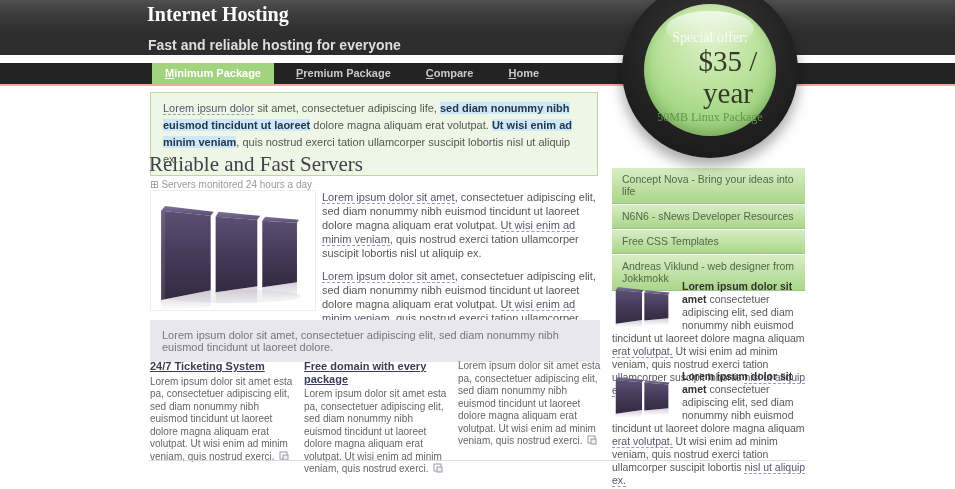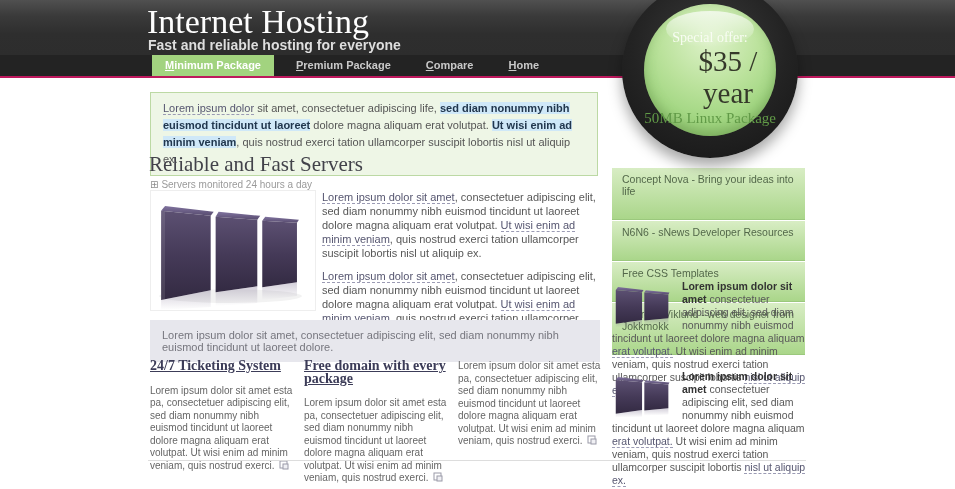--- a/index.html
+++ b/index.html
@@ -9,26 +9,26 @@
     font-family: "Liberation Sans", sans-serif; color:#5c5c5c;
   }
   
   .header {
     position:absolute; top:0; left:0; width:955px; height:55px;
     background: linear-gradient(180deg,#505050 0px,#3a3a3a 16px,#2e2e2e 34px,#2d2d2d 100%);
     z-index:1;
   }
   .site-title {
     position:absolute; left:147px; top:3px; color:#fdfdfd;
-    font-family:"Liberation Serif","DejaVu Serif",serif; font-size:34px; font-weight:400;
+    font-family:"Liberation Serif","DejaVu Serif",serif; font-size:20px; font-weight:700;
   }
   .tagline { position:absolute; left:148px; top:37px; color:#dedede; font-size:14px; font-weight:bold; }
   .navbar {
-    position:absolute; top:55px; left:0; width:955px; height:23px;
-    background:#232323; border-bottom:2px solid #be185d; z-index:2;
+    position:absolute; top:63px; left:0; width:955px; height:23px;
+    background:#232323; border-bottom:2px solid #fca5a5; z-index:2;
   }
   .nav-items { position:absolute; left:152px; top:0; height:21px; display:flex; }
   .nav-item {
     display:block; height:21px; line-height:21px; padding:0 13px; margin-right:9px;
     color:#c9c9c9; font-size:11px; font-weight:bold; cursor:pointer; white-space:nowrap;
   }
   .nav-item::first-letter { text-decoration: underline; }
   .nav-item.active { background:#a2d37f; color:#fff; }
   
   .badge-outer {
@@ -41,21 +41,21 @@
     background: radial-gradient(circle at 50% 26%, #def2ca 0%, #bbe29c 42%, #a3d783 68%, #8cc56a 100%);
     box-shadow: inset 0 -5px 12px rgba(70,110,45,.35);
     text-align:center; font-family:"Liberation Serif","DejaVu Serif",serif;
   }
   .badge-gloss {
     position:absolute; left:22px; top:7px; width:88px; height:36px; border-radius:50%;
     background: linear-gradient(rgba(255,255,255,.7), rgba(255,255,255,0));
   }
   .badge-offer { padding-top:26px; color:#f7fcf0; font-size:14px; }
   .badge-price { color:#35392a; font-size:29px; line-height:1.1;margin-left:36px; }
-  .badge-package { color:#619a47; font-size:15px;text-align:right; }
+  .badge-package { color:#619a47; font-size:12px; }
   
   .content { position:absolute; top:78px; left:0; width:955px; height:411px; background:#fff; }
   .intro-box {
     position:absolute; left:150px; top:14px; width:448px; padding:7px 12px;
     background:#eef6e6; border:1px solid #bcd9a4; font-size:11px; color:#555; line-height:17px;
   }
   a.lnk { color:#565670; text-decoration:none; border-bottom:1px dashed #9b9bb4; cursor:pointer; }
   .hl { background:#cfe8f8; color:#21374e; font-weight:bold; }
   .main-heading {
     position:absolute; left:149px; top:74px; font-family:"Liberation Serif","DejaVu Serif",serif;
@@ -69,28 +69,28 @@
   }
   .server-paragraphs { position:absolute; left:322px; top:112px; width:278px; font-size:11px; line-height:14px; color:#575757; }
   .server-paragraphs p { margin-bottom:9px; }
   .note-bar {
     position:absolute; left:150px; top:242px; width:450px; padding:9px 12px;
     background:#e7e7ed; color:#76767e; font-size:11px;
   }
   .columns { position:absolute; left:150px; top:282px; width:452px; display:flex; gap:11px; }
   .column { width:143px; font-size:10px; line-height:12.5px; color:#666; }
   .column-title {
-    display:inline-block; font-weight:bold; font-size:14px; color:#3c3c58;
-    text-decoration:underline; margin-bottom:12px; cursor:pointer;font-family:Liberation Serif, serif;
+    display:inline-block; font-weight:bold; font-size:11px; color:#3c3c58;
+    text-decoration:underline; margin-bottom:3px; cursor:pointer;
   }
   .permalink-icon { display:inline-block; vertical-align:-1px; margin-left:2px; cursor:pointer; }
   
   .sidebar-links { position:absolute; left:612px; top:90px; width:193px; }
   .sb-btn {
-    display:block; margin-bottom:1px; padding:5px 10px 22px;
+    display:block; margin-bottom:1px; padding:5px 10px 6px;
     background: linear-gradient(#d8edc4,#aad68a); border-bottom:1px solid #9bc87d;
     color:#53684a; font-size:10.5px; cursor:pointer;
   }
   .news-item { position:absolute; left:612px; width:194px; font-size:10.5px; line-height:13px; color:#585858; }
   .news-item.first { top:202px; }
   .news-item.second { top:292px; }
   .thumb { float:left; width:62px; height:46px; margin:2px 8px 3px 0; cursor:pointer; }
   .news-title { font-weight:bold; color:#333; font-size:10.5px; }
   
   .footer {

